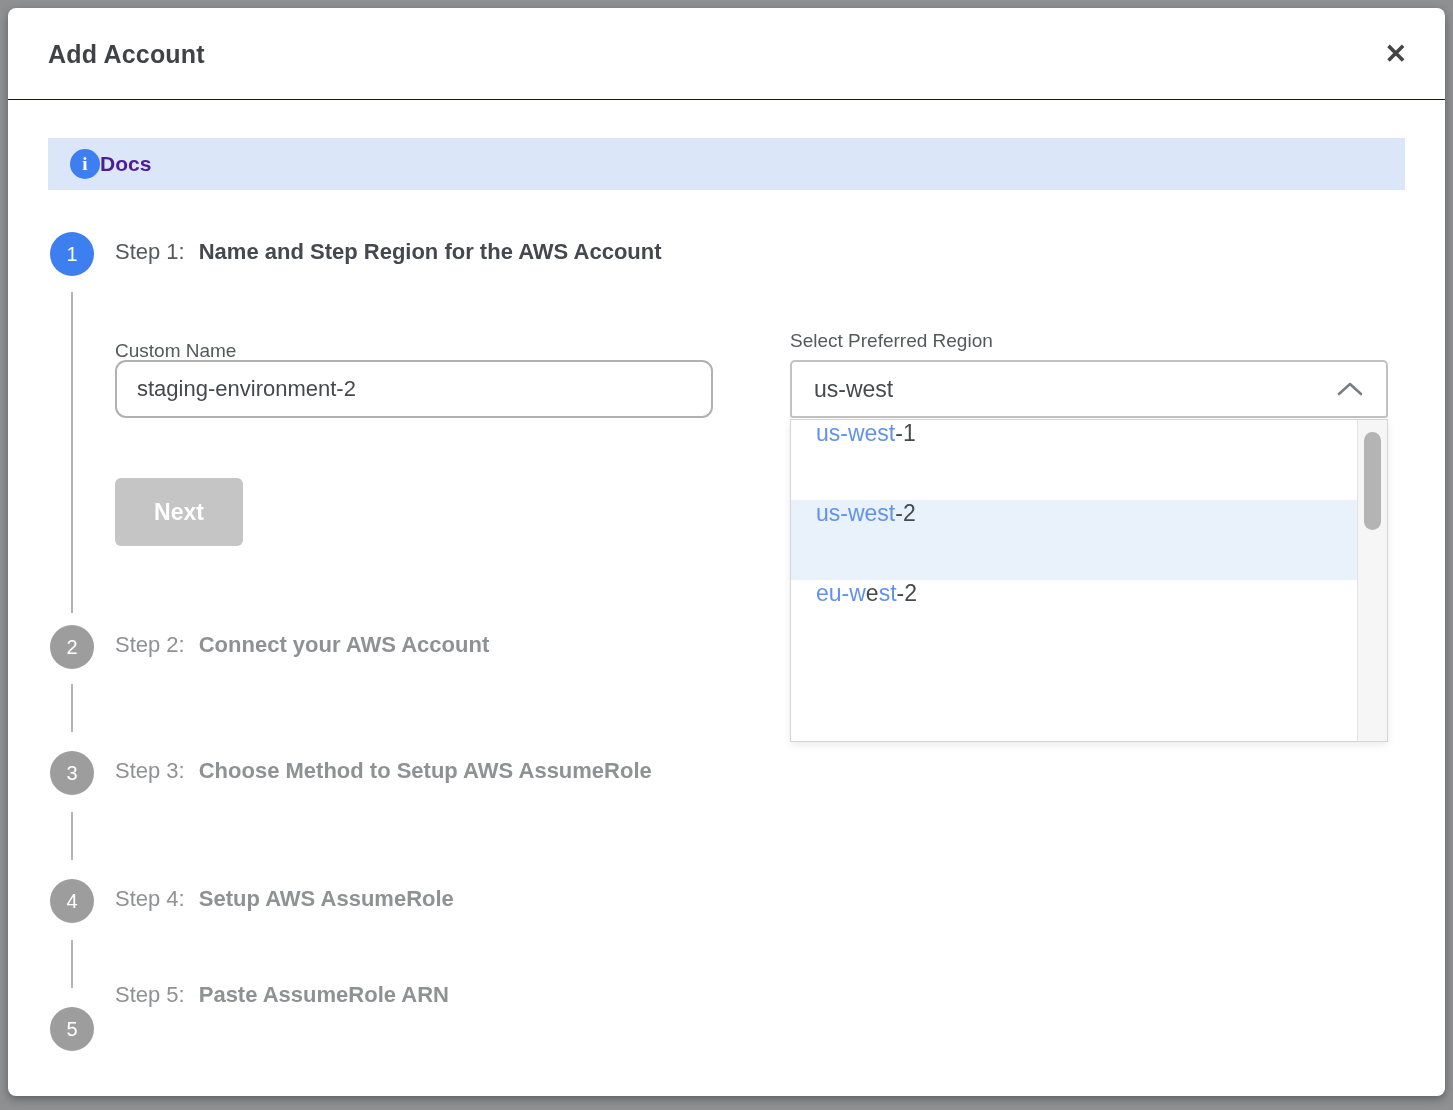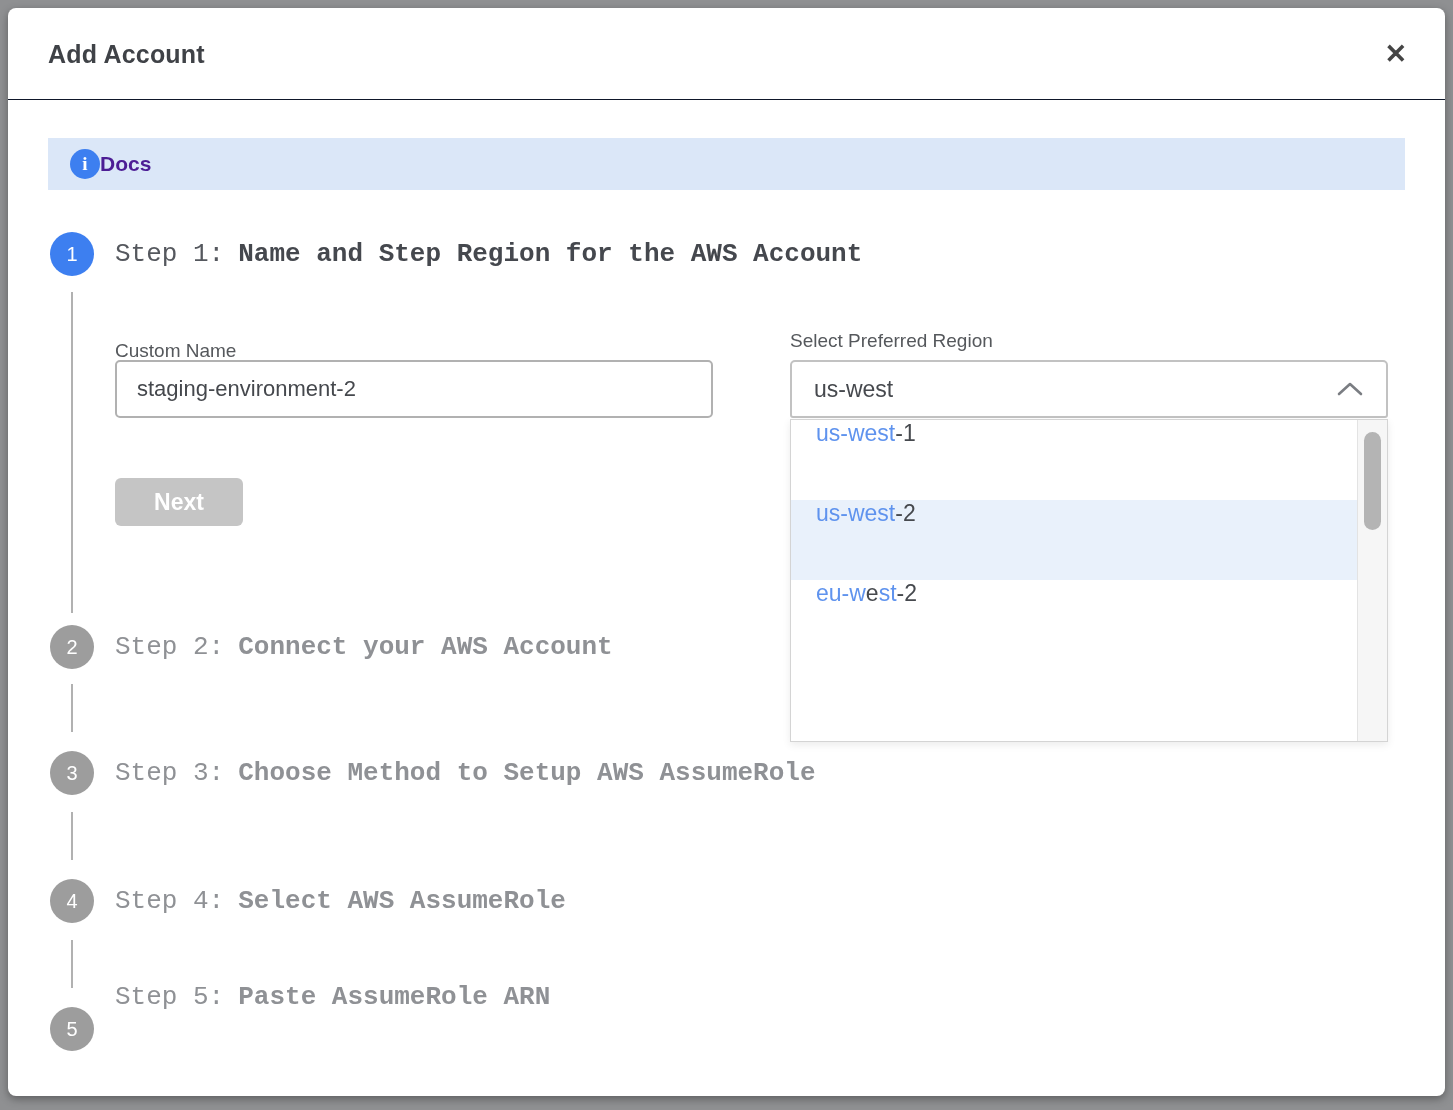--- a/index.html
+++ b/index.html
@@ -52,48 +52,48 @@
   }
   
   .step-circle {
     position: absolute; left: 42px; width: 44px; height: 44px;
     border-radius: 50%; color: #ffffff;
     display: flex; align-items: center; justify-content: center;
     font-size: 20px;
   }
   .step-circle.active { background: #3d7ff0; }
   .step-circle.inactive { background: #9d9d9d; }
-  .step-label { position: absolute; left: 107px; white-space: nowrap; font-size: 26px; font-family: Liberation Mono, monospace; }
+  .step-label { position: absolute; left: 107px; white-space: nowrap; font-size: 22px; }
   .step-label .prefix { font-weight: 400; }
   .step-label .name { font-weight: 700; margin-left: 14px; }
   .step-label.active .prefix { color: #55585e; }
   .step-label.active .name { color: #45484e; }
   .step-label.inactive .prefix, .step-label.inactive .name { color: #8f9195; }
   .connector { position: absolute; left: 63px; width: 2px; background: #b1b1b1; }
   
   .field-label { position: absolute; font-size: 19px; color: #55585c; }
   .text-input {
     position: absolute; left: 107px; top: 352px;
     width: 598px; height: 58px;
-    border: 2px solid #b1b1b1; border-radius: 5px;
+    border: 2px solid #b1b1b1; border-radius: 11px;
     padding: 0 20px; font-size: 22px; color: #45484d;
     font-family: "Liberation Sans", sans-serif; background: #ffffff; outline: none;
   }
   .select-box {
     position: absolute; left: 782px; top: 352px;
     width: 598px; height: 58px;
     border: 2px solid #c2c2c2; border-radius: 5px 5px 3px 3px;
     background: #ffffff; cursor: pointer;
     display: flex; align-items: center;
   }
   .select-value { margin-left: 22px; font-size: 23px; color: #46494e; }
   .select-chevron { position: absolute; right: 22px; top: 50%; transform: translateY(-50%); display: flex; }
   .next-btn {
     position: absolute; left: 107px; top: 470px;
-    width: 128px; height: 48px;
+    width: 128px; height: 68px;
     background: #c5c5c5; border: none; border-radius: 6px;
     color: #ffffff; font-size: 23px; font-weight: 700;
     font-family: "Liberation Sans", sans-serif; cursor: default;
   }
   
   .dropdown {
     position: absolute; left: 782px; top: 411px;
     width: 598px; height: 323px;
     background: #ffffff; border: 1px solid #d4d4d4;
     box-shadow: 0 3px 8px rgba(0,0,0,0.08);
@@ -182,21 +182,21 @@
   </div>
   <div class="step-label inactive" style="top:750px;">
     <span class="prefix">Step 3:</span><span class="name">Choose Method to Setup AWS AssumeRole</span>
   </div>
   <div class="connector" style="top:804px; height:48px;"></div>
 
   <div class="step-circle inactive" style="top:871px;">
     <span>4</span>
   </div>
   <div class="step-label inactive" style="top:878px;">
-    <span class="prefix">Step 4:</span><span class="name">Select AWS AssumeRole</span>
+    <span class="prefix">Step 4:</span><span class="name">Setup AWS AssumeRole</span>
   </div>
   <div class="connector" style="top:932px; height:48px;"></div>
 
   <div class="step-circle inactive" style="top:999px;">
     <span>5</span>
   </div>
   <div class="step-label inactive" style="top:974px;">
     <span class="prefix">Step 5:</span><span class="name">Paste AssumeRole ARN</span>
   </div>
 

